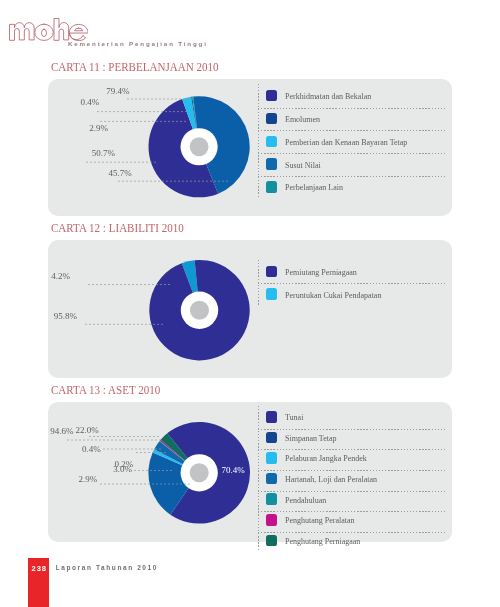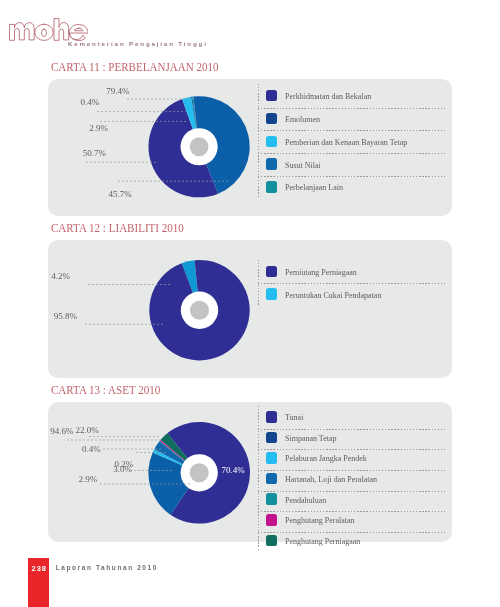--- a/index.html
+++ b/index.html
@@ -62,22 +62,22 @@
         <circle cx="199.1" cy="146.75" r="9.4" fill="#c2c3c5"></circle>
         <line x1="127" y1="99" x2="190" y2="99" stroke="#9a9a9a" stroke-width="0.7" stroke-dasharray="2 2"></line>
         <line x1="97" y1="111.6" x2="186" y2="111.6" stroke="#9a9a9a" stroke-width="0.7" stroke-dasharray="2 2"></line>
         <line x1="100" y1="121.4" x2="188" y2="121.4" stroke="#9a9a9a" stroke-width="0.7" stroke-dasharray="2 2"></line>
         <line x1="86" y1="162.2" x2="157" y2="162.2" stroke="#9a9a9a" stroke-width="0.7" stroke-dasharray="2 2"></line>
         <line x1="118" y1="181.2" x2="229" y2="181.2" stroke="#9a9a9a" stroke-width="0.7" stroke-dasharray="2 2"></line>
       </svg>
       <div class="pct" style="right: 370.4px; top: 86.8px;">79.4%</div>
       <div class="pct" style="right: 400.7px; top: 98.2px;">0.4%</div>
       <div class="pct" style="right: 392.1px; top: 124px;">2.9%</div>
-      <div class="pct" style="right: 394px; top: 149.3px;">50.7%</div>
-      <div class="pct" style="right: 368.3px; top: 168.8px; margin-top: 21px;">45.7%</div>
+      <div class="pct" style="right: 385px; top: 149.3px;">50.7%</div>
+      <div class="pct" style="right: 368.3px; top: 168.8px;">45.7%</div>
       <div class="legend" style="left: 0px; top: 0px;">
         <div class="vdots" style="left: 258px; top: 84.2px; height: 113.6px;"></div>
         <div class="legend-row" style="left: 265.5px; top: 89.7px;">
           <div class="swatch" style="background: rgb(46, 46, 149);"></div>
           <div class="legend-label">Perkhidmatan dan Bekalan</div>
         </div>
         <div class="hdots" style="left: 258px; width: 188px; top: 107.5px;"></div>
         <div class="legend-row" style="left: 265.5px; top: 112.6px;">
           <div class="swatch" style="background: rgb(20, 70, 143);"></div>
           <div class="legend-label">Emolumen</div>

